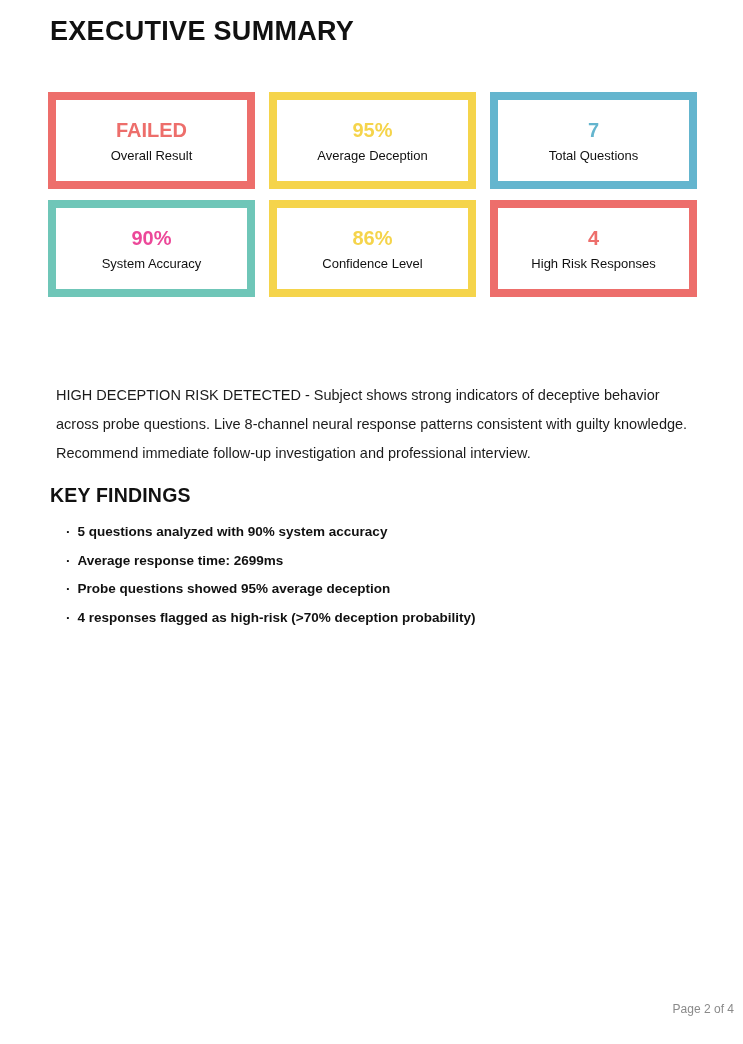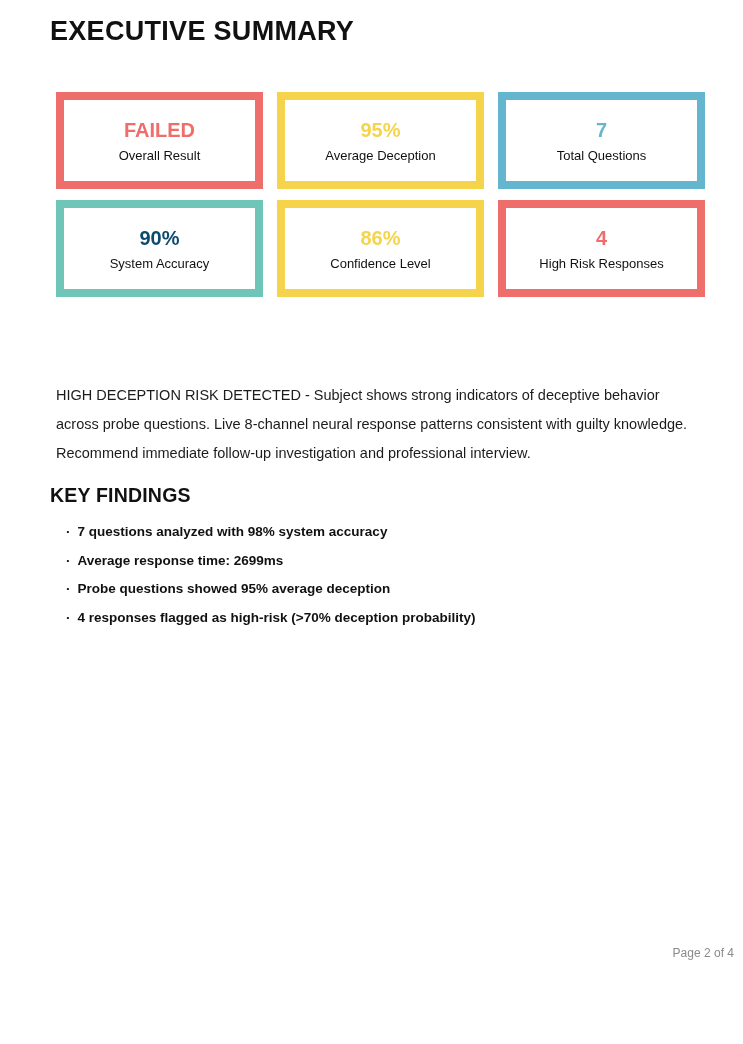--- a/index.html
+++ b/index.html
@@ -22,21 +22,21 @@
     left: 50px;
     top: 16px;
     margin: 0;
     font-size: 27px;
     font-weight: bold;
     letter-spacing: 0.3px;
     color: #111111;
   }
   .cards {
     position: absolute;
-    left: 56px;
+    left: 48px;
     top: 92px;
     width: 649px;
     display: grid;
     grid-template-columns: repeat(3, 1fr);
     column-gap: 14px;
     row-gap: 11px;
   }
   .card {
     height: 81px;
     border: 8px solid #cccccc;
@@ -58,21 +58,21 @@
     color: #111111;
     line-height: 1;
   }
   .card.red    { border-color: #ED6E6B; }
   .card.red    .card-value { color: #ED6E6B; }
   .card.yellow { border-color: #F5D44B; }
   .card.yellow .card-value { color: #F5D44B; }
   .card.blue   { border-color: #64B5CE; }
   .card.blue   .card-value { color: #64B5CE; }
   .card.teal   { border-color: #6FC6B8; }
-  .card.teal   .card-value { color: #0c4a6e; }
+  .card.teal   .card-value { color: #ec4899; }
 
   .section-heading {
     position: absolute;
     left: 50px;
     margin: 0;
     font-size: 19.5px;
     font-weight: bold;
     color: #111111;
     letter-spacing: 0.2px;
   }
@@ -105,21 +105,21 @@
     white-space: nowrap;
   }
   .bullet-dot {
     display: inline-block;
     margin-right: 7px;
     font-weight: bold;
   }
   .page-footer {
     position: absolute;
     right: 46px;
-    top: 946px;
+    top: 1002px;
     font-size: 12px;
     color: #8a8a8a;
   }
 </style>
 </head>
 <body>
 
 <div class="page">
 
   <h1 class="page-title">EXECUTIVE SUMMARY</h1>
@@ -151,21 +151,21 @@
     </div>
   </div>
 
 
   <p class="assessment-body">HIGH DECEPTION RISK DETECTED - Subject shows strong indicators of deceptive behavior across probe questions. Live 8-channel neural response patterns consistent with guilty knowledge. Recommend immediate follow-up investigation and professional interview.</p>
 
   <h2 class="section-heading" id="findings-heading">KEY FINDINGS</h2>
 
   <ul class="findings-list">
     <li>
-      <span class="bullet-dot">·</span><span>7 questions analyzed with 98% system accuracy</span>
+      <span class="bullet-dot">·</span><span>5 questions analyzed with 90% system accuracy</span>
     </li>
     <li>
       <span class="bullet-dot">·</span><span>Average response time: 2699ms</span>
     </li>
     <li>
       <span class="bullet-dot">·</span><span>Probe questions showed 95% average deception</span>
     </li>
     <li>
       <span class="bullet-dot">·</span><span>4 responses flagged as high-risk (&gt;70% deception probability)</span>
     </li>

